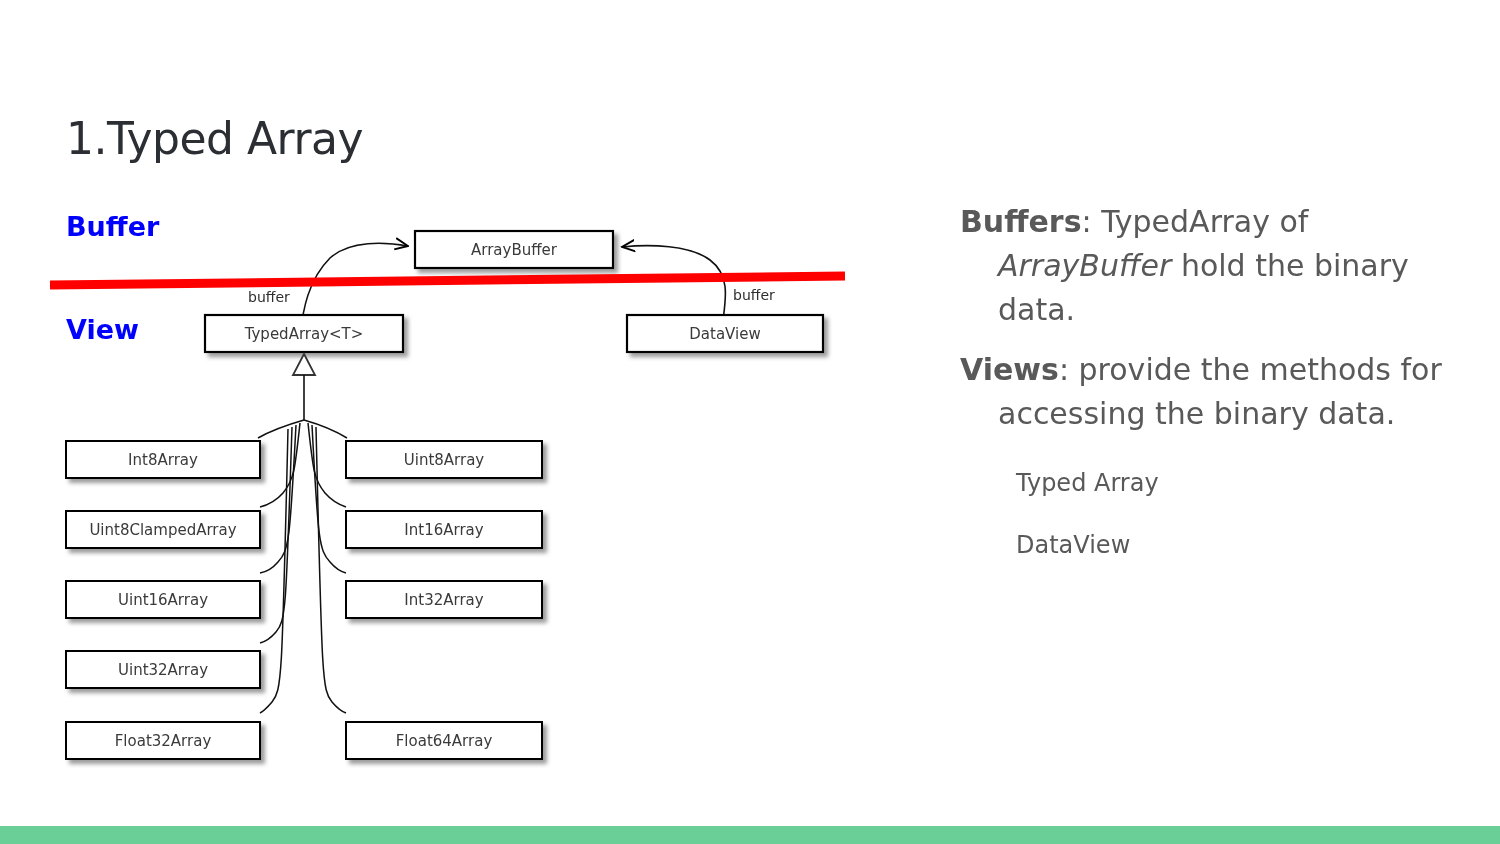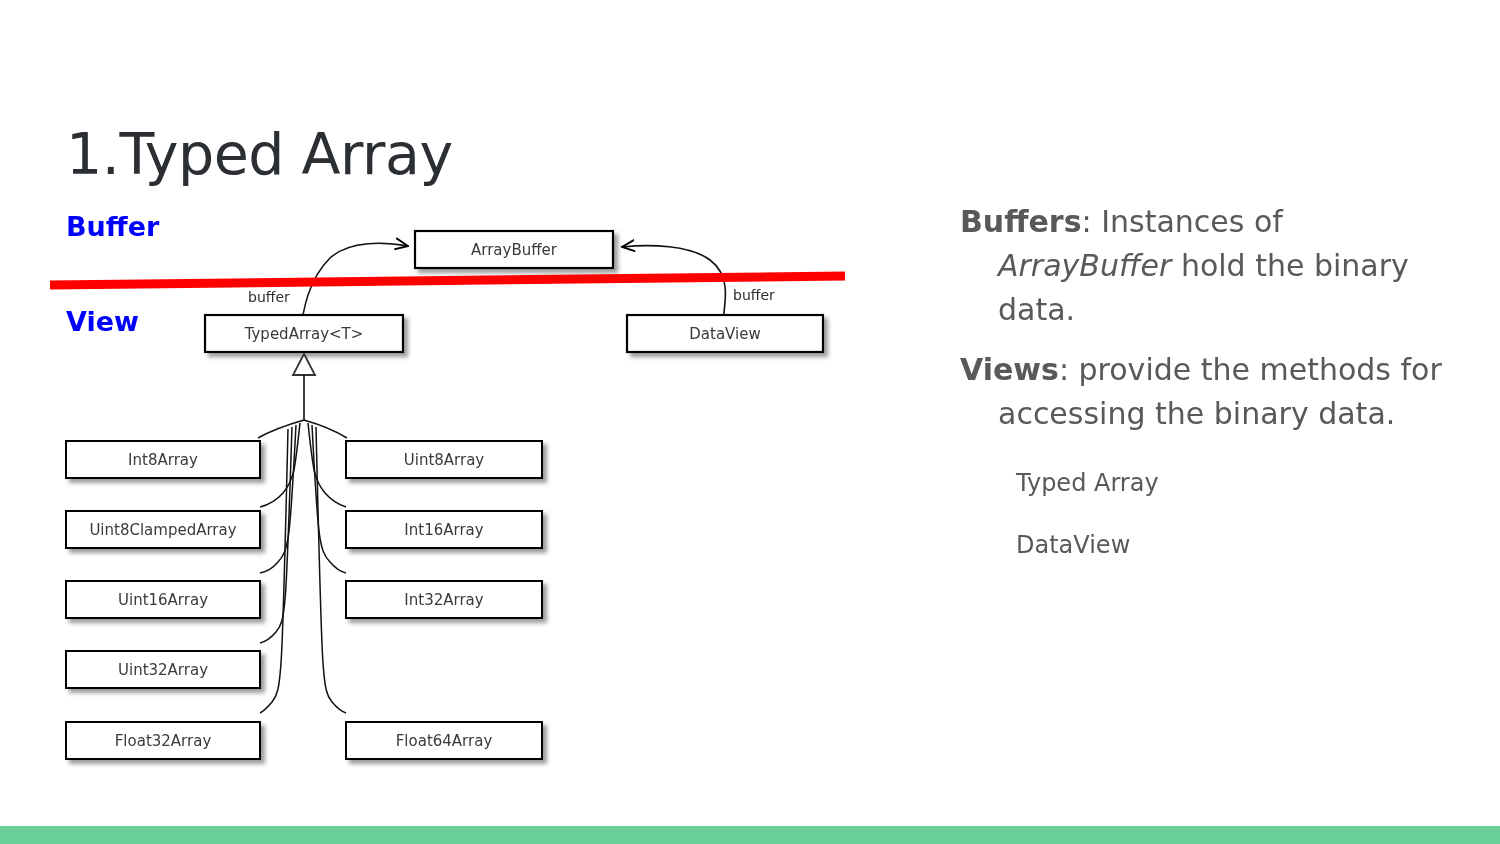--- a/index.html
+++ b/index.html
@@ -18,21 +18,21 @@
   .slide {
     position: absolute;
     inset: 0;
     background: #ffffff;
   }
   
   .slide-title {
     position: absolute;
     left: 66px;
     top: 88px;
-    font-size: 57px;
+    font-size: 44px;
     line-height: 1.0;
     font-weight: 400;
     color: #2b2f33;
     letter-spacing: -0.5px;
     white-space: nowrap;
   }
   
   .diagram {
     position: absolute;
     left: 0;
@@ -45,21 +45,21 @@
   
   .section-label {
     position: absolute;
     font-weight: bold;
     color: #0000ff;
     font-size: 27px;
     line-height: 1;
     white-space: nowrap;
   }
   .section-label.buffer { left: 66px; top: 213px; }
-  .section-label.view   { left: 66px; top: 308px; }
+  .section-label.view   { left: 66px; top: 316px; }
 
   
   .text-panel {
     position: absolute;
     left: 960px;
     top: 200px;
     width: 500px;
     color: #595959;
   }
   .para {
@@ -184,21 +184,21 @@
       </g>
       <g>
         <rect x="346" y="542" width="196" height="37" fill="#ffffff" stroke="#000000" stroke-width="2" filter="url(#boxshadow)"></rect>
         <text x="444" y="566" text-anchor="middle" font-family="'DejaVu Sans','Liberation Sans',sans-serif" font-size="15" fill="#3a3a3a">Float64Array</text>
       </g>
     </svg>
   </div>
 
   <div class="text-panel">
     <p class="para">
-      <span class="lead">Buffers</span><span>: Instances of </span><span class="ital">ArrayBuffer</span><span> hold the binary data.</span>
+      <span class="lead">Buffers</span><span>: TypedArray of </span><span class="ital">ArrayBuffer</span><span> hold the binary data.</span>
     </p>
     <p class="para">
       <span class="lead">Views</span><span>: provide the methods for accessing the binary data.</span>
     </p>
     <p class="subitem">Typed Array</p>
     <p class="subitem">DataView</p>
   </div>
 
   <div class="bottom-bar"></div>
 </div>

